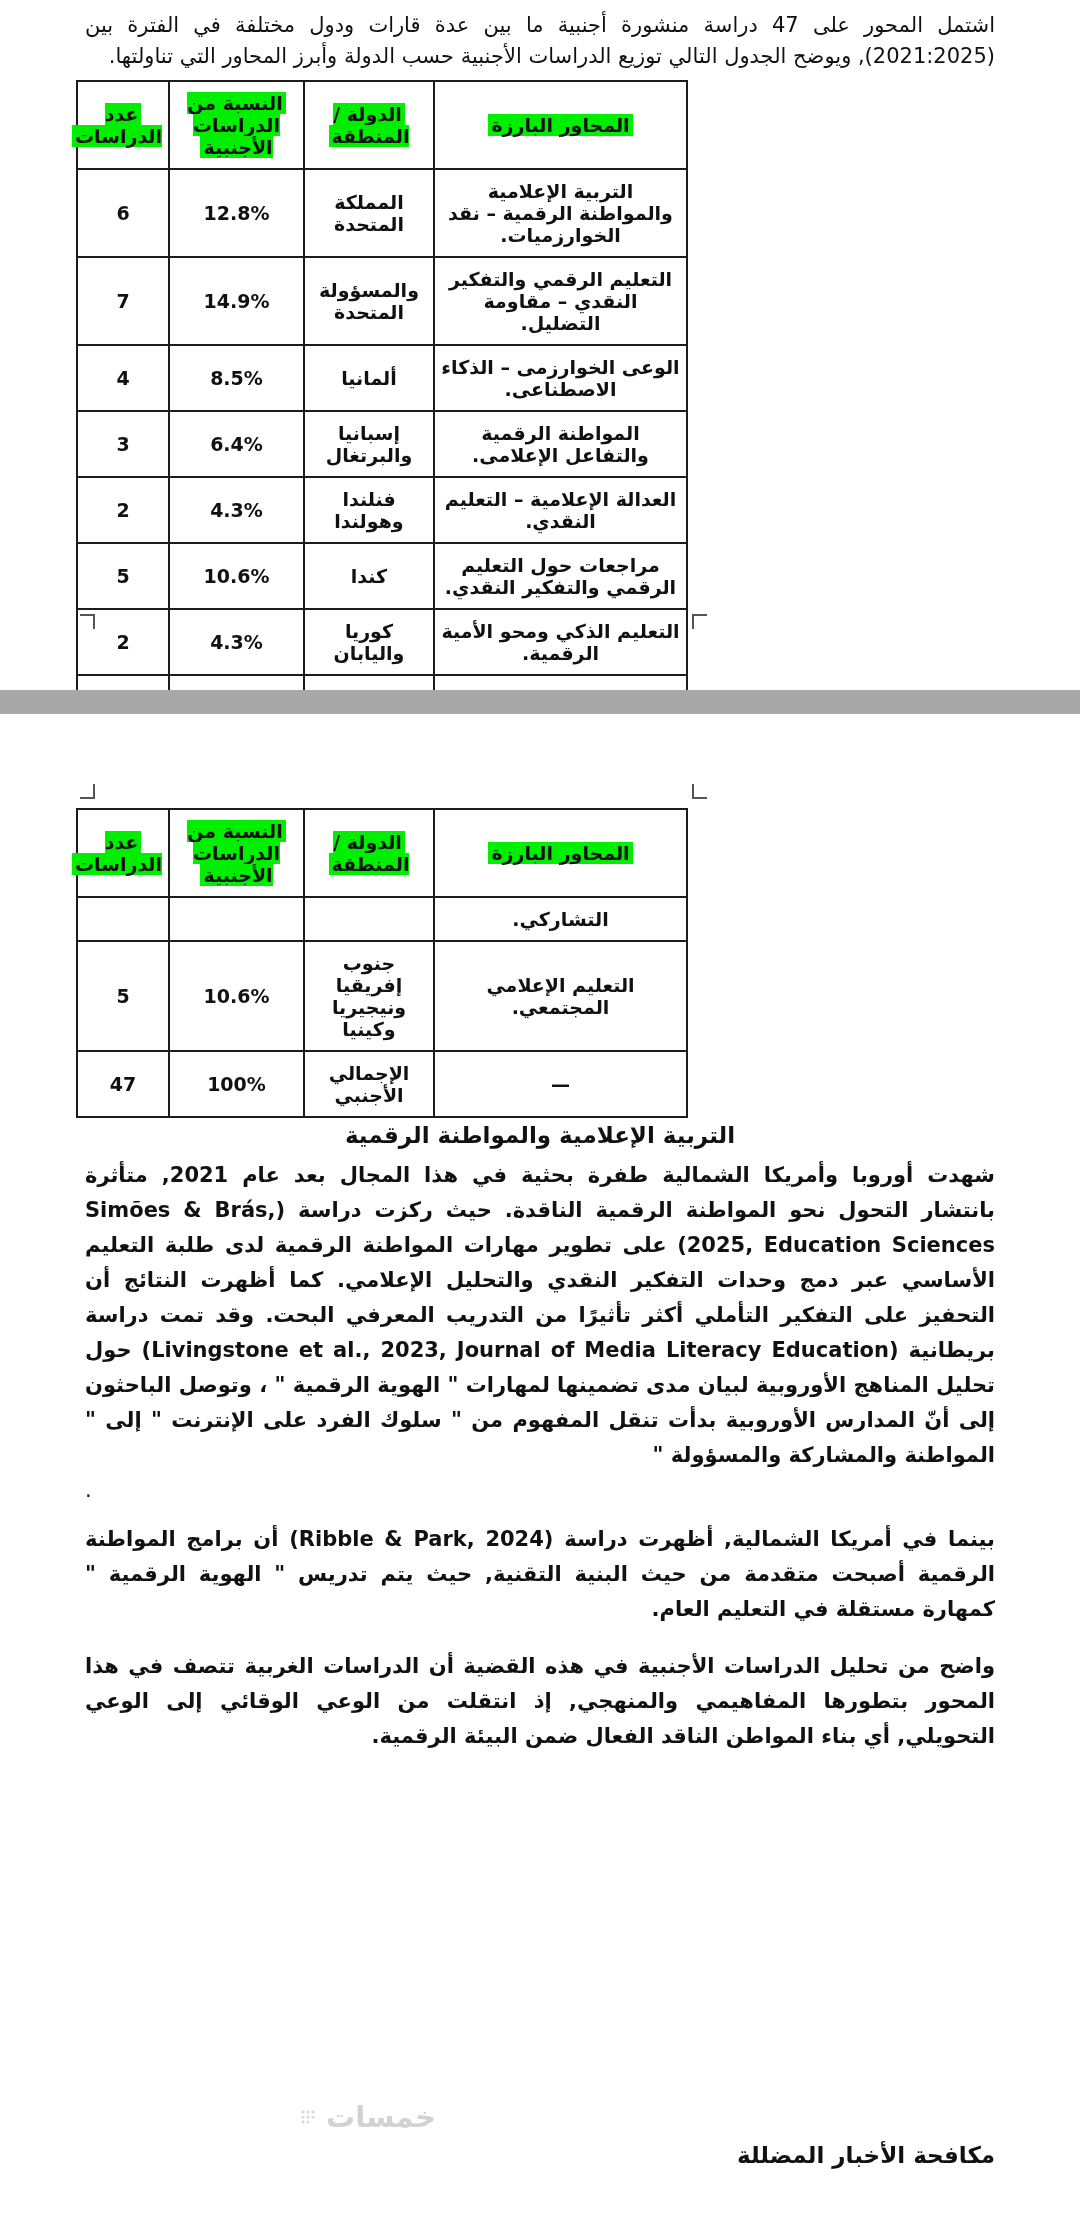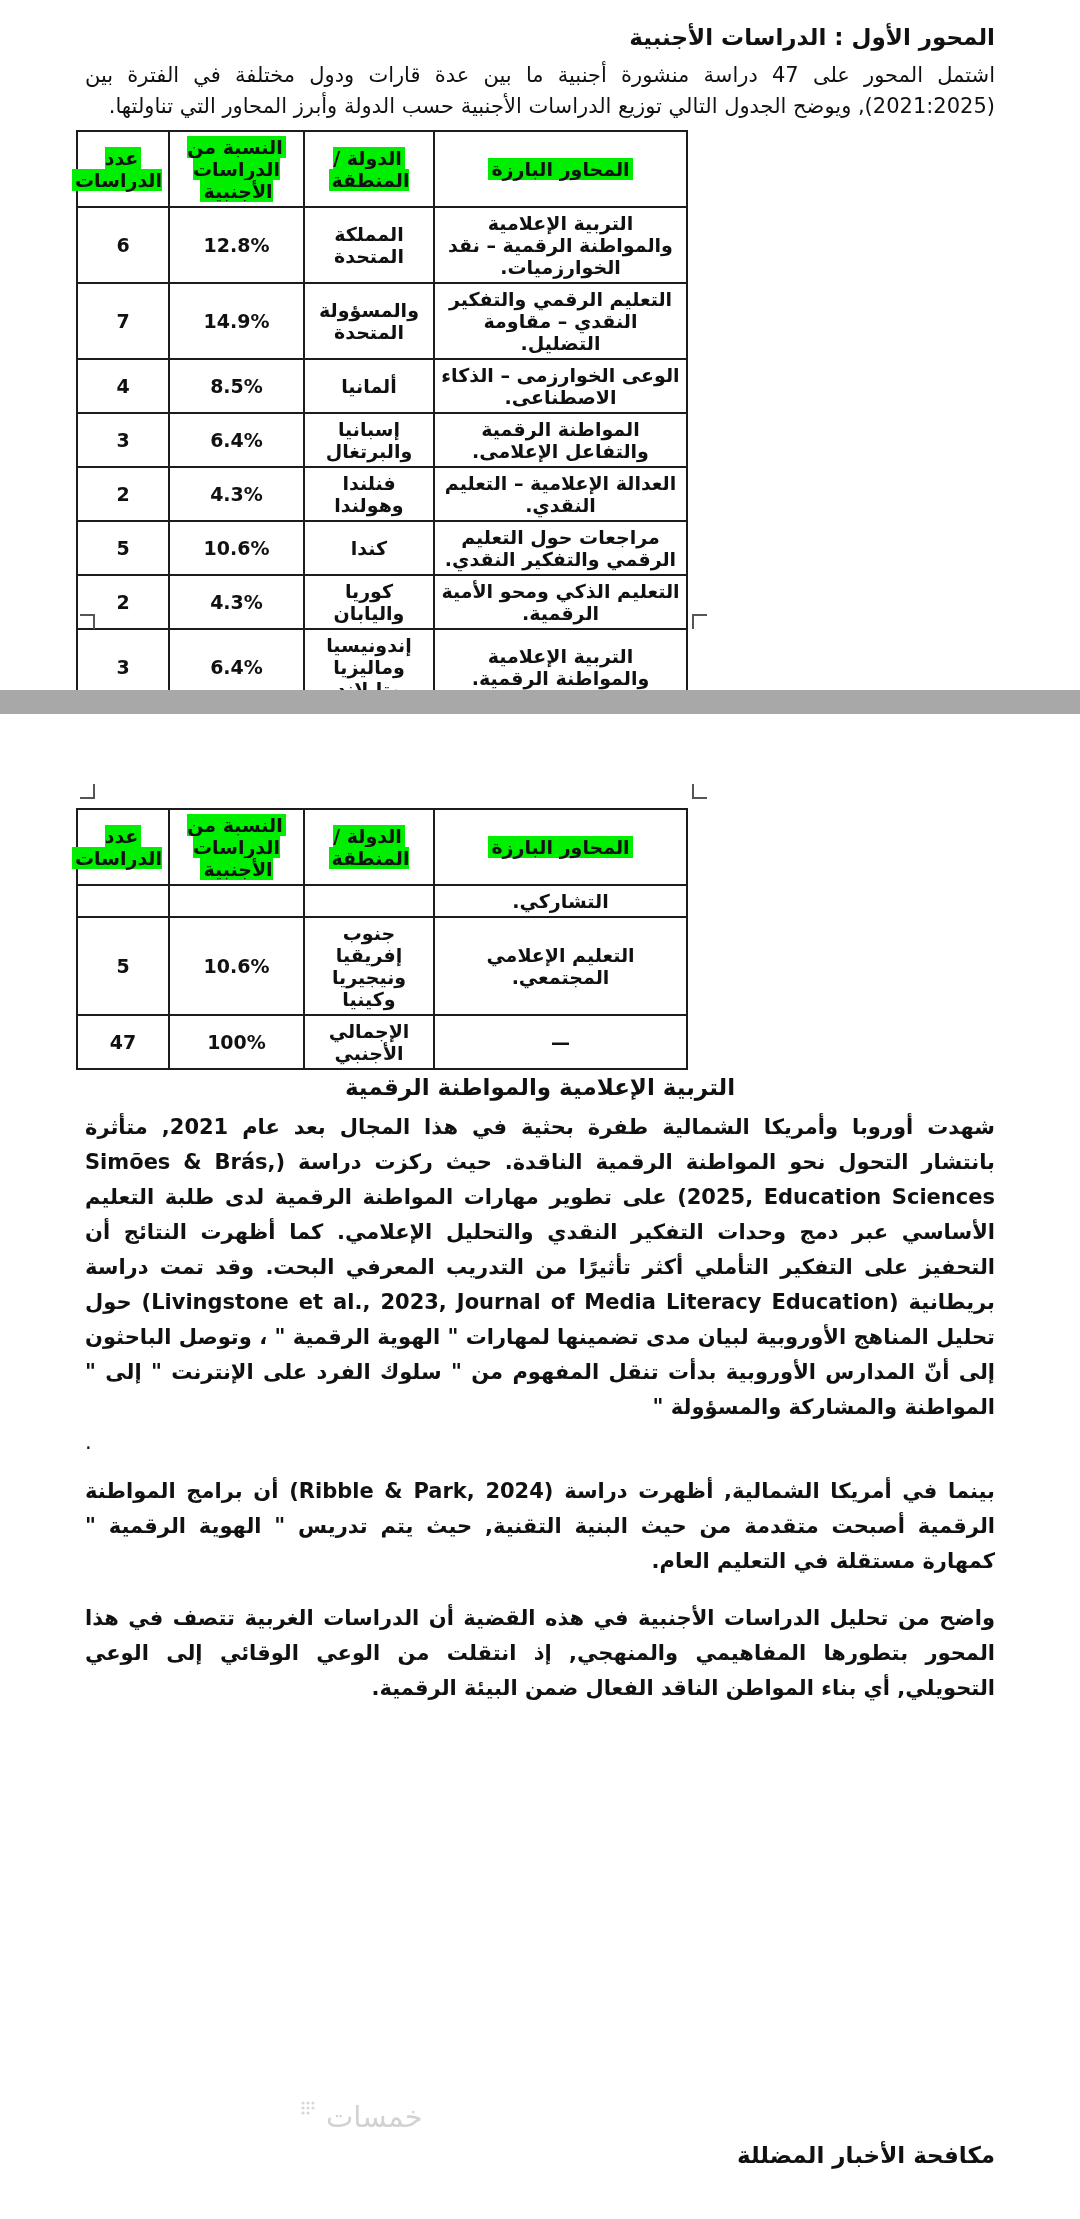--- a/index.html
+++ b/index.html
@@ -31,21 +31,21 @@
   table.studies {
     border-collapse:collapse; table-layout:fixed; width:610px;
     direction:rtl;
   }
   col.c-axis { width:253px; }
   col.c-country { width:130px; }
   col.c-pct { width:135px; }
   col.c-count { width:92px; }
   table.studies td {
     border:2px solid #1c1c1c; text-align:center; vertical-align:middle;
-    font-weight:bold; padding:4px 6px; font-size:19px;
+    font-weight:bold; padding:10px 6px; font-size:19px;
   }
   td.axis { text-align:right; font-size:17px; }
   td.axis.center { text-align:center; }
   td.country { font-size:17px; }
   tr.h52 { height:52px; } tr.h48 { height:48px; } tr.h27 { height:27px; }
   .hl { background:#00ef00; padding:0 3px; }
 
   .crop-mark { position:absolute; width:15px; height:15px; }
   .cm-br { border-left:2px solid #555; border-top:2px solid #555; }
   .cm-bl { border-right:2px solid #555; border-top:2px solid #555; }
@@ -61,35 +61,34 @@
     font-size:21px; line-height:35px; text-align:justify;font-weight:bold;
   }
   .para-tail {
     margin:0 85px; font-size:21px; line-height:35px; text-align:left;
   }
   .p2 { margin-top:14px; }
   .p3 { margin-top:22px; }
 
   .watermark {
     position:absolute; top:1386px; left:300px;
-    display:flex; align-items:flex-start; gap:10px; direction:ltr;
-    color:#d2d2d2; font-size:29px; font-weight:normal;
+    display:flex; align-items:center; gap:10px; direction:ltr;
+    color:#d2d2d2; font-size:29px; font-weight:bold;
   }
   .wm-dots { display:inline-block; line-height:0; }
   .final-heading {
     position:absolute; top:1428px; right:85px;
     font-size:23px; font-weight:bold;
   }
 </style>
 </head>
 <body>
 
 <div class="page page-1">
 
-  <div class="main-heading">المحور الأول : الدراسات الأجنبية</div>
 
   <p class="intro">اشتمل المحور على 47 دراسة منشورة أجنبية ما بين عدة قارات ودول مختلفة في الفترة بين (2021:2025), ويوضح الجدول التالي توزيع الدراسات الأجنبية حسب الدولة وأبرز المحاور التي تناولتها.</p>
 
 
   <div class="tbl-wrap">
     <table class="studies">
       <colgroup>
           <col class="c-axis">
           <col class="c-country">
           <col class="c-pct">

